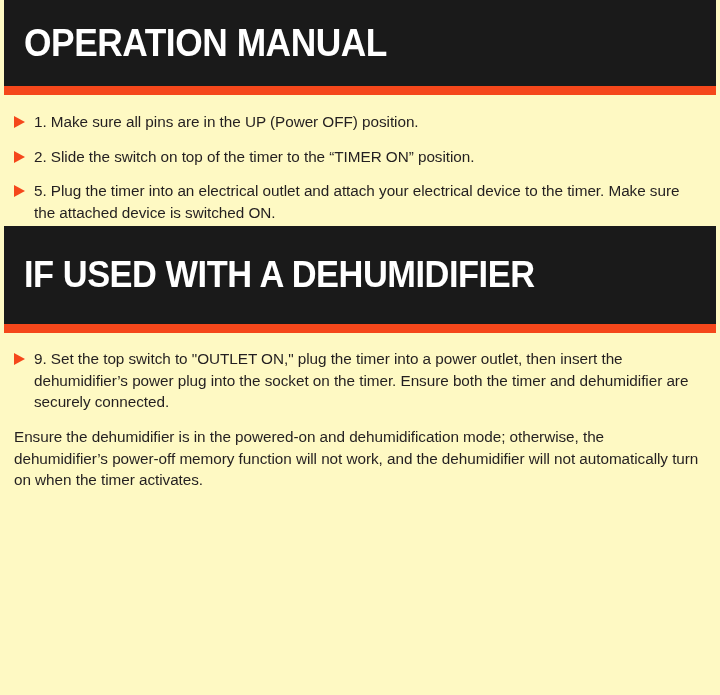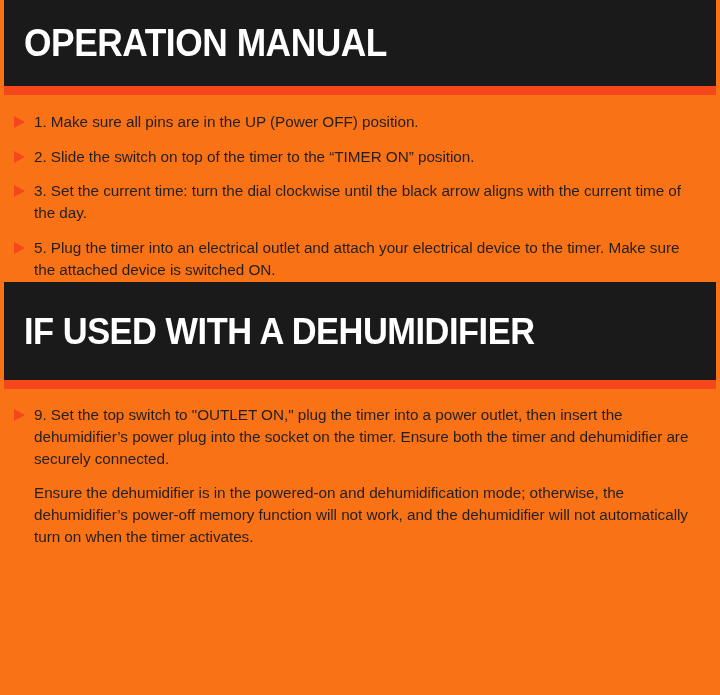--- a/index.html
+++ b/index.html
@@ -10,21 +10,21 @@
     width: 720px;
     height: 695px;
     background: #ffffff;
     font-family: "Liberation Sans", sans-serif;
     overflow: hidden;
   }
   .page {
     position: relative;
     width: 720px;
     height: 695px;
-    background: #f97316;
+    background: #fef9c3;
     box-sizing: border-box;
   }
 
   
   .band {
     position: relative;
     margin: 0 4px 0 4px;
     background: #1a1a1a;
     box-sizing: border-box;
     display: flex;
@@ -91,20 +91,21 @@
   }
 
   
   .para {
     display: flex;
     color: #231f20;
     font-size: 15.3px;
     line-height: 1.42;
     letter-spacing: -0.05px;
     margin-bottom: 25px;
+    flex-direction: column;
   }
   .para .spacer {
     flex: 0 0 auto;
     width: 20px;
   }
   .para .para-text {
     flex: 1 1 auto;
     padding-right: 6px;
   }
 
@@ -133,28 +134,20 @@
 
     <div class="item">
       <span class="bullet">
         <svg width="11" height="12" viewBox="0 0 11 12">
             <polygon points="0,0 11,6 0,12" fill="#f5471b"></polygon>
           </svg>
       </span>
       <span class="item-text">2. Slide the switch on top of the timer to the “TIMER ON” position.</span>
     </div>
 
-    <div class="item">
-      <span class="bullet">
-        <svg width="11" height="12" viewBox="0 0 11 12">
-            <polygon points="0,0 11,6 0,12" fill="#f5471b"></polygon>
-          </svg>
-      </span>
-      <span class="item-text">3. Set the current time: turn the dial clockwise until the black arrow aligns with the current time of the day.</span>
-    </div>
 
 
     <div class="item">
       <span class="bullet">
         <svg width="11" height="12" viewBox="0 0 11 12">
             <polygon points="0,0 11,6 0,12" fill="#f5471b"></polygon>
           </svg>
       </span>
       <span class="item-text">5. Plug the timer into an electrical outlet and attach your electrical device to the timer. Make sure the attached device is switched ON.</span>
     </div>

